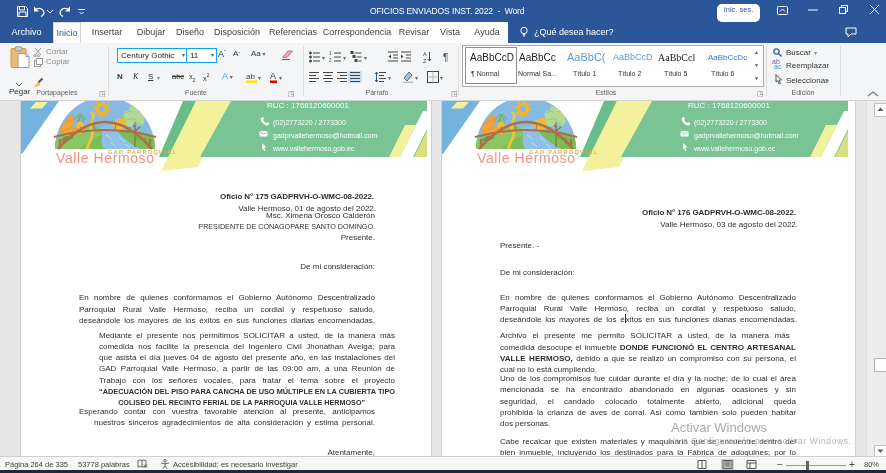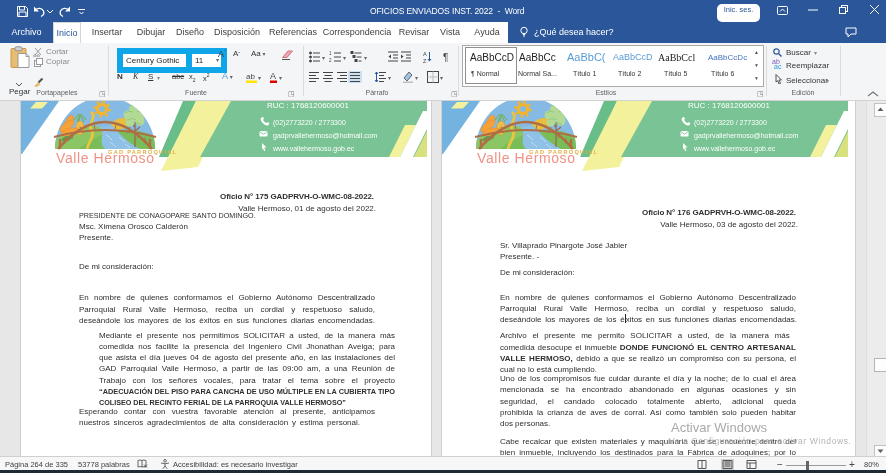--- a/index.html
+++ b/index.html
@@ -11,21 +11,21 @@
   #tabrow{left:0;top:22px;width:886px;height:21px;background:#fff;}
   #tabrow .blue{position:absolute;right:0;top:0;width:378px;height:21px;background:#2b579a;}
   .tab{position:absolute;top:0;height:21px;line-height:21px;font-size:9px;color:#404040;text-align:center;}
   
   #ribbon{left:0;top:43px;width:886px;height:57px;background:#f4f5f6;border-bottom:1px solid #d2d2d2;}
   .sep{position:absolute;top:3px;height:50px;width:1px;background:#dcdcdc;}
   .glabel{position:absolute;top:46px;font-size:7px;color:#5f5f5f;text-align:center;transform:translateX(-50%);}
   .launch{position:absolute;top:46.5px;width:8px;height:8px;font-size:7px;color:#777;}
   .rtxt{position:absolute;font-size:8px;color:#333;}
   .gray{color:#8a8a8a;}
-  .cbo{position:absolute;background:#fff;border:6px solid #0ea5e9;font-size:8px;color:#222;}
+  .cbo{position:absolute;background:#fff;border:1px solid #0ea5e9;font-size:8px;color:#222;}
   
   #doc{left:0;top:101px;width:867px;height:355px;background:#e7e7e7;overflow:hidden;}
   .page{position:absolute;top:0;height:356px;background:#fff;box-shadow:0 0 0 1px #cfcfcf;overflow:hidden;}
   .ln{position:absolute;font-size:8px;color:#2e2e2e;white-space:nowrap;}
   .para{position:absolute;left:58px;width:296px;font-size:8px;color:#2e2e2e;line-height:11.2px;}
   .para div{height:11.2px;overflow:visible;white-space:nowrap;}
   
   
   #vsb{left:866px;top:101px;width:20px;height:355px;background:#ececec;border-left:1px solid #dedede;box-sizing:border-box;}
   
@@ -287,29 +287,29 @@
   <svg class="abs" style="left:867px;top:48px" width="12" height="6" viewBox="0 0 12 6">
       <path d="M1,5 L6,1 L11,5" fill="none" stroke="#777" stroke-width="1.2"></path>
     </svg>
 </div>
 <style>
  
  </style>
 
 <div class="abs" id="doc">
 
-  <div class="page" style="left:21px;width:410px;">
+  <div class="page" style="left:21px;width:410px;text-align:right;">
     <svg class="abs" style="left:0;top:0" width="410" height="75" viewBox="0 0 410 75">
       <use href="#lh"></use>
     </svg>
     <div class="ln" style="right:57px;top:90.9px;font-weight:bold;letter-spacing:-0.095px;">Oficio N° 175 GADPRVH-O-WMC-08-2022.</div>
     <div class="ln" style="right:55px;top:102.9px;">Valle Hermoso, 01 de agosto del 2022.</div>
     <div class="para" style="top:109.7px;line-height:10.7px;">
+      <div>Msc. Ximena Orosco Calderón</div>
       <div style="font-size:7.2px;">PRESIDENTE DE CONAGOPARE SANTO DOMINGO.</div>
-      <div>Msc. Ximena Orosco Calderón</div>
       <div>Presente.</div>
     </div>
     <div class="para" style="top:160px;">
         <div>De mi consideración:</div>
       </div>
     <div class="para" style="top:191.4px;">
       <div style="word-spacing:2.924px">En nombre de quienes conformamos el Gobierno Autónomo Descentralizado</div>
       <div style="word-spacing:4.99px">Parroquial Rural Valle Hermoso, reciba un cordial y respetuoso saludo,</div>
       <div style="word-spacing:1.538px">deseándole los mayores de los éxitos en sus funciones diarias encomendadas.</div>
     </div>
@@ -319,20 +319,23 @@
       <div style="word-spacing:1.065px">que asista el día jueves 04 de agosto del presente año, en las instalaciones del</div>
       <div style="word-spacing:2.291px">GAD Parroquial Valle Hermoso, a partir de las 09:00 am, a una Reunión de</div>
       <div style="word-spacing:4.379px">Trabajo con los señores vocales, para tratar el tema sobre el proyecto</div>
       <div style="font-weight:bold;transform:scaleX(0.9187);transform-origin:0 0;">“ADECUACIÓN DEL PISO PARA CANCHA DE USO MÚLTIPLE EN LA CUBIERTA TIPO</div>
       <div style="font-weight:bold;transform:scaleX(0.899);transform-origin:0 0;">COLISEO DEL RECINTO FERIAL DE LA PARROQUIA VALLE HERMOSO”</div>
     </div>
     <div class="para" style="top:305.2px;">
       <div style="word-spacing:4.09px">Esperando contar con vuestra favorable atención al presente, anticipamos</div>
       <div style="word-spacing:1.551px">nuestros sinceros agradecimientos de alta consideración y estima personal.</div>
     </div>
+    <div class="para" style="top:345.8px;">
+        <div>Atentamente,</div>
+      </div>
   </div>
 
   <div class="page" style="left:442px;width:413px;">
     <svg class="abs" style="left:0;top:0" width="410" height="75" viewBox="0 0 410 75">
       <g id="lh">
 
         <polygon points="0,0 38,0 1,53 0,53" fill="#74b3e0"></polygon>
         <polygon points="15,1 27,1 21,7.5 9,7.5" fill="#f3f19b"></polygon>
 
         <clipPath id="domec">
@@ -413,21 +416,20 @@
 
         <path d="M241,42 l4.6,4.6 h-2.4 l1.2,2.9 -1.3,0.5 -1.2,-2.9 -0.9,1.6 z" fill="#fff"></path>
 
         <text x="87" y="53" font-size="5.6" font-weight="bold" fill="#ddb042" textLength="68">GAD PARROQUIAL</text>
         <text x="35" y="61.5" font-size="14" fill="#f19287" textLength="98">Valle Hermoso</text>
       </g>
     </svg>
     <div class="ln" style="right:59px;top:106.9px;font-weight:bold;letter-spacing:-0.095px;">Oficio N° 176 GADPRVH-O-WMC-08-2022.</div>
     <div class="ln" style="right:57px;top:118.9px;">Valle Hermoso, 03 de agosto del 2022.</div>
     <div class="para" style="top:138.5px;">
-      <div>Sr. Villaprado Pinargote José Jabier</div>
       <div>Presente. -</div>
     </div>
     <div class="para" style="top:165.9px;">
         <div>De mi consideración:</div>
       </div>
     <div class="para" style="top:190.9px;">
       <div style="word-spacing:2.924px">En nombre de quienes conformamos el Gobierno Autónomo Descentralizado</div>
       <div style="word-spacing:4.99px">Parroquial Rural Valle Hermoso, reciba un cordial y respetuoso saludo,</div>
       <div style="word-spacing:1.538px">deseándole los mayores de los é<span id="caret"></span>xitos en sus funciones diarias encomendadas.</div>
     </div>

